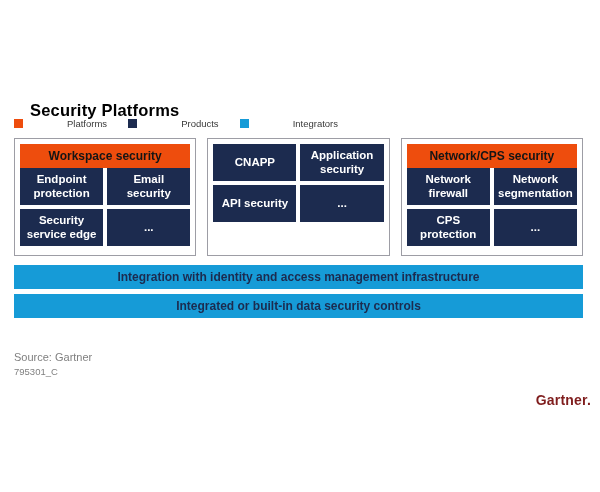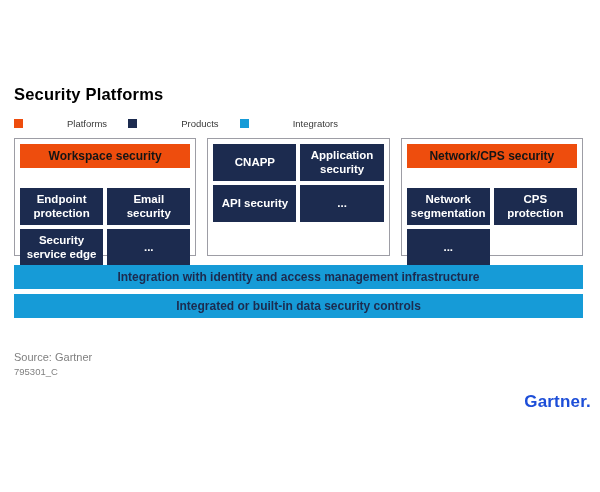--- a/index.html
+++ b/index.html
@@ -12,21 +12,21 @@
     width: 600px;
     height: 492px;
     background: #ffffff;
     font-family: "Liberation Sans", sans-serif;
     overflow: hidden;
   }
   .title {
     position: absolute;
     left: 14px;
     top: 84px;
-    margin: 0;
+    margin: 16px;
     font-size: 16.5px;
     line-height: 20px;
     font-weight: bold;
     color: #000000;
     letter-spacing: 0.2px;
   }
   .legend {
     position: absolute;
     left: 14px;
     top: 118px;
@@ -67,21 +67,21 @@
   }
   .platform-header {
     height: 24px;
     background: #ee4d0d;
     color: #151515;
     font-size: 12px;
     font-weight: bold;
     display: flex;
     align-items: center;
     justify-content: center;
-    margin-bottom: 20px;
+    margin-bottom: 0;
   }
   .product-grid {
     display: grid;
     grid-template-columns: 1fr 1fr;
     grid-template-rows: 37px 37px;
     gap: 4px;
   }
   .product-cell {
     background: #1c2b4f;
     color: #ffffff;
@@ -125,23 +125,23 @@
     left: 14px;
     top: 366px;
     font-size: 9.5px;
     color: #7f7f7f;
     text-align: right;
   }
   .brand-logo {
     position: absolute;
     right: 9px;
     top: 392px;
-    font-size: 17px;
-    font-weight: bold;
-    color: #1d4ed8;
+    font-size: 14px;
+    font-weight: bold;
+    color: #7f1d1d;
     letter-spacing: 0.2px;
   }
 </style>
 </head>
 <body>
 
 <div class="canvas">
 
   <h1 class="title">Security Platforms</h1>
 
@@ -177,20 +177,21 @@
         <div class="product-cell">CNAPP</div>
         <div class="product-cell">Application security</div>
         <div class="product-cell">API security</div>
         <div class="product-cell">...</div>
       </div>
     </div>
 
     <div class="platform-box">
       <div class="platform-header">Network/CPS security</div>
       <div class="product-grid">
+        <div class="product-cell">Network firewall</div>
         <div class="product-cell">Network segmentation</div>
         <div class="product-cell">CPS protection</div>
         <div class="product-cell">...</div>
       </div>
     </div>
 
   </div>
 
   <div class="integrator-stack">
     <div class="integrator-bar">Integration with identity and access management infrastructure</div>

